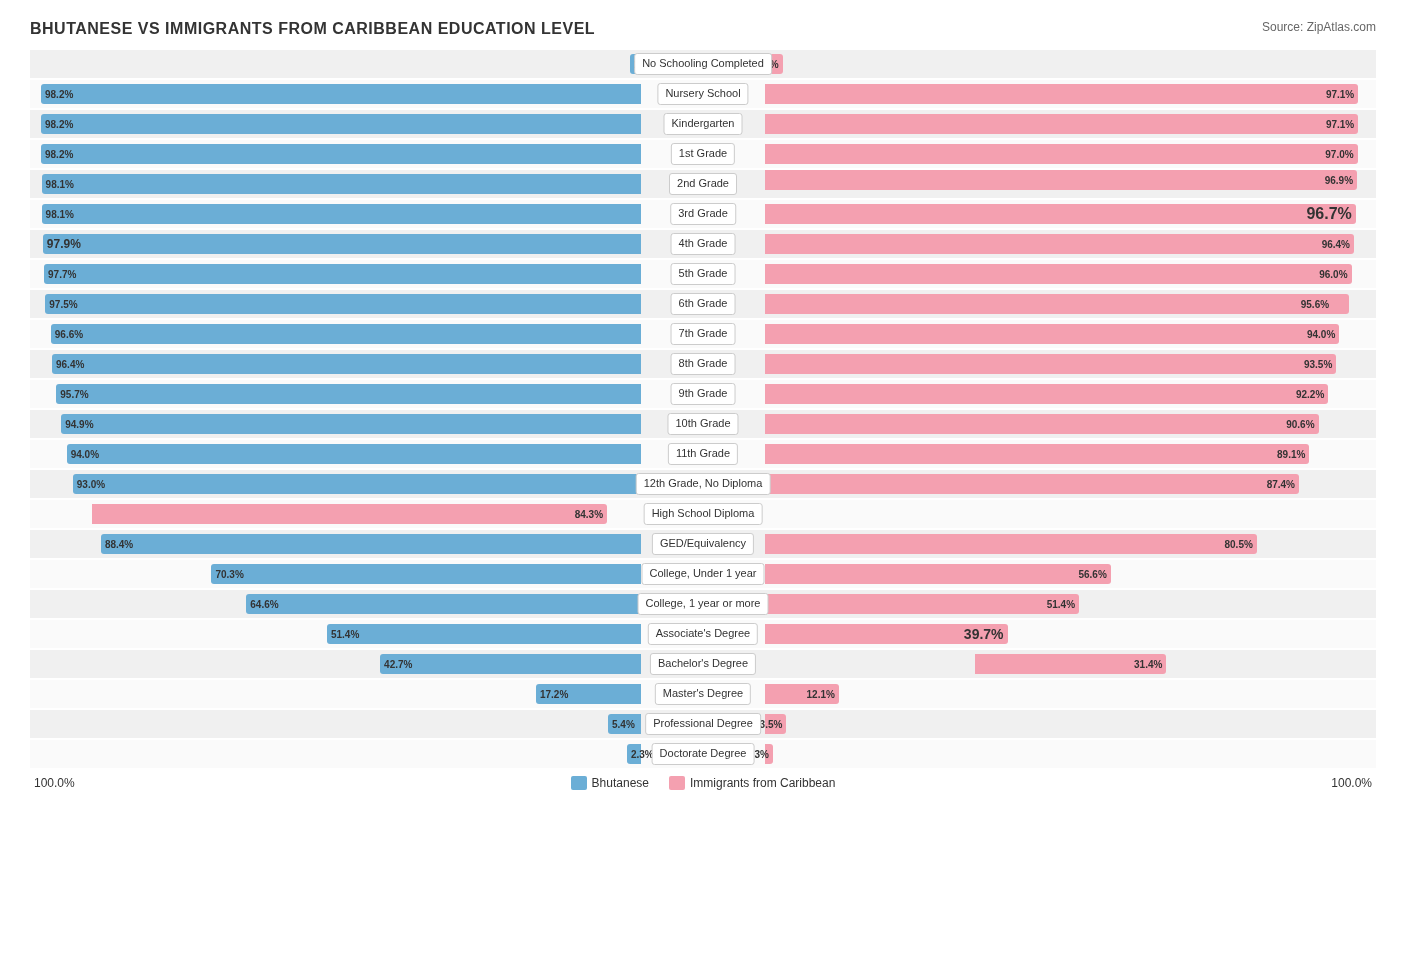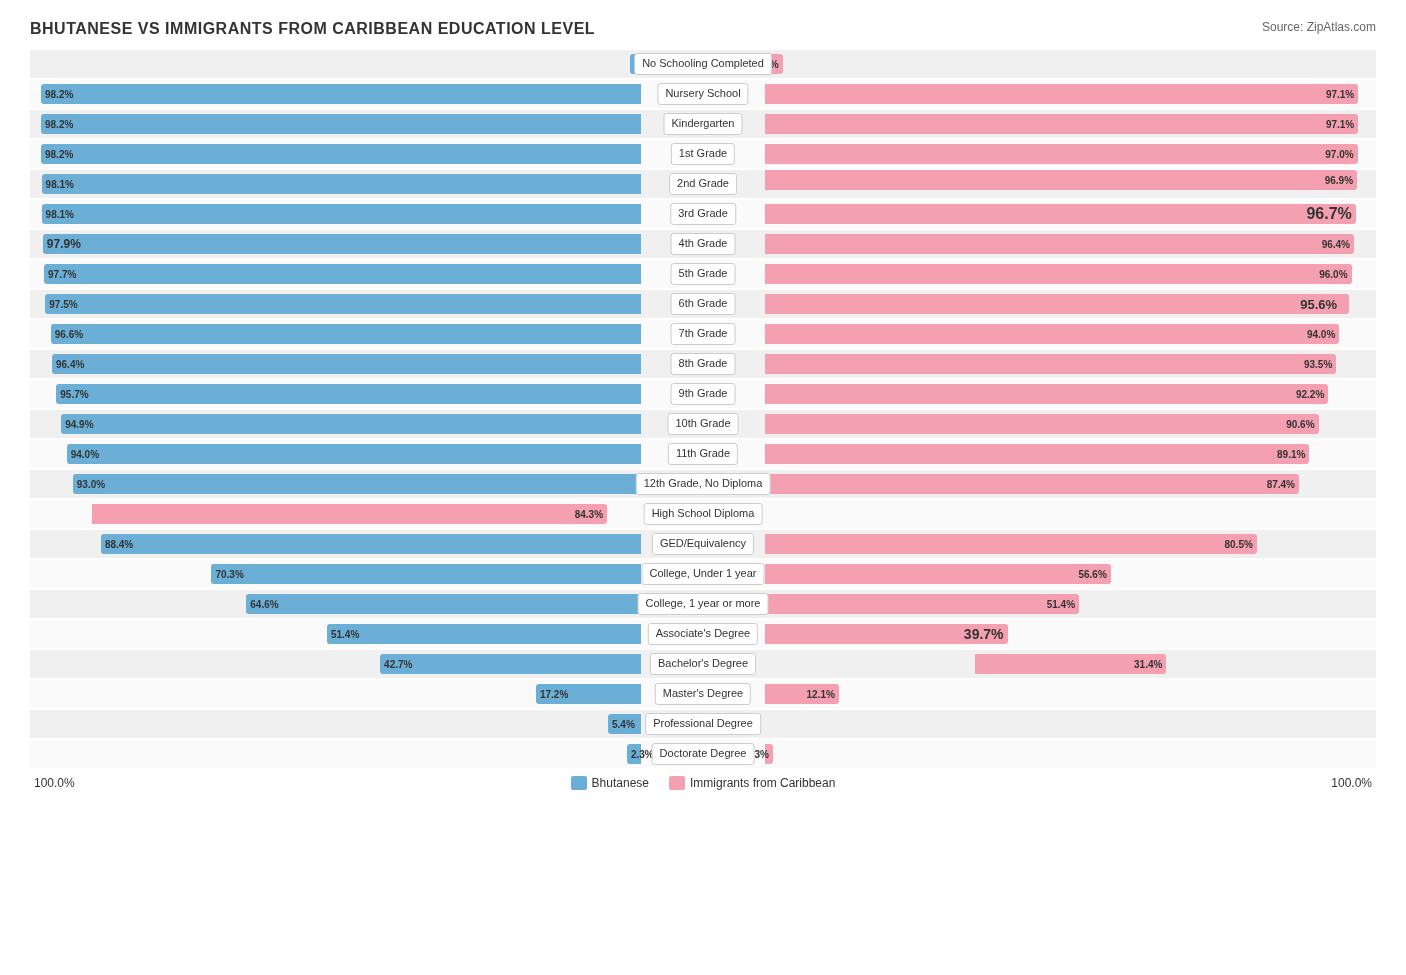--- a/index.html
+++ b/index.html
@@ -170,21 +170,21 @@
         <div style="position: absolute; left: 50%; transform: translateX(-50%); background: rgb(255, 255, 255); border: 1px solid rgb(204, 204, 204); border-radius: 3px; padding: 2px 7px; font-size: 11px; color: rgb(51, 51, 51); white-space: nowrap; z-index: 10; line-height: 1.4;">5th Grade</div>
       </div>
       <div style="position: relative; display: flex; align-items: center; height: 28px; margin-bottom: 2px; background: rgb(240, 240, 240);">
         <div style="width: 50%; display: flex; align-items: center; justify-content: flex-end; height: 100%; padding-right: 62px;">
           <div style="background: rgb(107, 174, 214); height: 20px; width: 97.5%; border-radius: 3px 0px 0px 3px; display: flex; align-items: center; padding-left: 4px; position: relative;">
             <span style="font-size: 10px; color: rgb(51, 51, 51); font-weight: bold; white-space: nowrap; position: absolute; left: 4px;">97.5%</span>
           </div>
         </div>
         <div style="width: 50%; display: flex; align-items: center; justify-content: flex-start; height: 100%; padding-left: 62px;">
           <div style="background: rgb(244, 160, 176); height: 20px; width: 95.6%; border-radius: 0px 3px 3px 0px; display: flex; align-items: center; justify-content: flex-end; padding-right: 4px; position: relative;">
-            <span style="font-size: 13px; color: rgb(51, 51, 51); font-weight: bold; white-space: nowrap; position: absolute; right: 12px;">95.6%</span>
+            <span style="font-size: 10px; color: rgb(51, 51, 51); font-weight: bold; white-space: nowrap; position: absolute; right: 20px;">95.6%</span>
           </div>
         </div>
         <div style="position: absolute; left: 50%; transform: translateX(-50%); background: rgb(255, 255, 255); border: 1px solid rgb(204, 204, 204); border-radius: 3px; padding: 2px 7px; font-size: 11px; color: rgb(51, 51, 51); white-space: nowrap; z-index: 10; line-height: 1.4;">6th Grade</div>
       </div>
       <div style="position: relative; display: flex; align-items: center; height: 28px; margin-bottom: 2px; background: rgb(250, 250, 250);">
         <div style="width: 50%; display: flex; align-items: center; justify-content: flex-end; height: 100%; padding-right: 62px;">
           <div style="background: rgb(107, 174, 214); height: 20px; width: 96.6%; border-radius: 3px 0px 0px 3px; display: flex; align-items: center; padding-left: 4px; position: relative;">
             <span style="font-size: 10px; color: rgb(51, 51, 51); font-weight: bold; white-space: nowrap; position: absolute; left: 4px;">96.6%</span>
           </div>
         </div>
@@ -343,20 +343,25 @@
           <div style="background: rgb(244, 160, 176); height: 20px; width: 12.1%; border-radius: 0px 3px 3px 0px; display: flex; align-items: center; justify-content: flex-end; padding-right: 4px; position: relative;">
             <span style="font-size: 10px; color: rgb(51, 51, 51); font-weight: bold; white-space: nowrap; position: absolute; right: 4px;">12.1%</span>
           </div>
         </div>
         <div style="position: absolute; left: 50%; transform: translateX(-50%); background: rgb(255, 255, 255); border: 1px solid rgb(204, 204, 204); border-radius: 3px; padding: 2px 7px; font-size: 11px; color: rgb(51, 51, 51); white-space: nowrap; z-index: 10; line-height: 1.4;">Master's Degree</div>
       </div>
       <div style="position: relative; display: flex; align-items: center; height: 28px; margin-bottom: 2px; background: rgb(240, 240, 240);">
         <div style="width: 50%; display: flex; align-items: center; justify-content: flex-end; height: 100%; padding-right: 62px;">
           <div style="background: rgb(107, 174, 214); height: 20px; width: 5.4%; border-radius: 3px 0px 0px 3px; display: flex; align-items: center; padding-left: 4px; position: relative;">
             <span style="font-size: 10px; color: rgb(51, 51, 51); font-weight: bold; white-space: nowrap; position: absolute; left: 4px;">5.4%</span>
+          </div>
+        </div>
+        <div style="width: 50%; display: flex; align-items: center; justify-content: flex-start; height: 100%; padding-left: 62px;">
+          <div style="background: rgb(244, 160, 176); height: 20px; width: 3.5%; border-radius: 0px 3px 3px 0px; display: flex; align-items: center; justify-content: flex-end; padding-right: 4px; position: relative;">
+            <span style="font-size: 10px; color: rgb(51, 51, 51); font-weight: bold; white-space: nowrap; position: absolute; right: 4px;">3.5%</span>
           </div>
         </div>
         <div style="position: absolute; left: 50%; transform: translateX(-50%); background: rgb(255, 255, 255); border: 1px solid rgb(204, 204, 204); border-radius: 3px; padding: 2px 7px; font-size: 11px; color: rgb(51, 51, 51); white-space: nowrap; z-index: 10; line-height: 1.4;">Professional Degree</div>
       </div>
       <div style="position: relative; display: flex; align-items: center; height: 28px; margin-bottom: 2px; background: rgb(250, 250, 250);">
         <div style="width: 50%; display: flex; align-items: center; justify-content: flex-end; height: 100%; padding-right: 62px;">
           <div style="background: rgb(107, 174, 214); height: 20px; width: 2.3%; border-radius: 3px 0px 0px 3px; display: flex; align-items: center; padding-left: 12px; position: relative;">
             <span style="font-size: 10px; color: rgb(51, 51, 51); font-weight: bold; white-space: nowrap; position: absolute; left: 4px;">2.3%</span>
           </div>
         </div>

